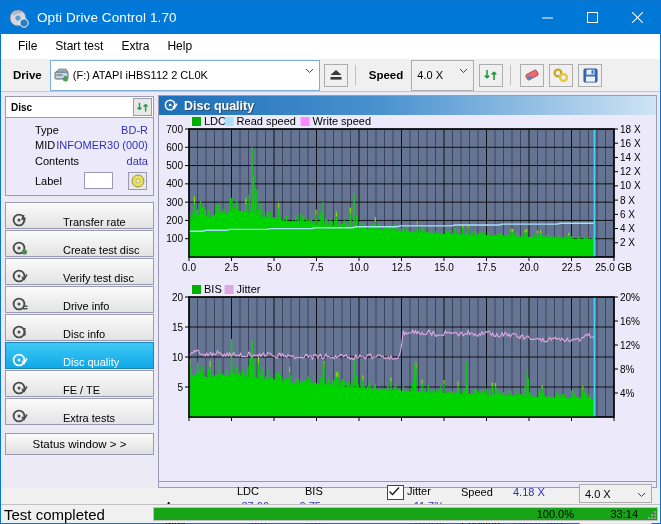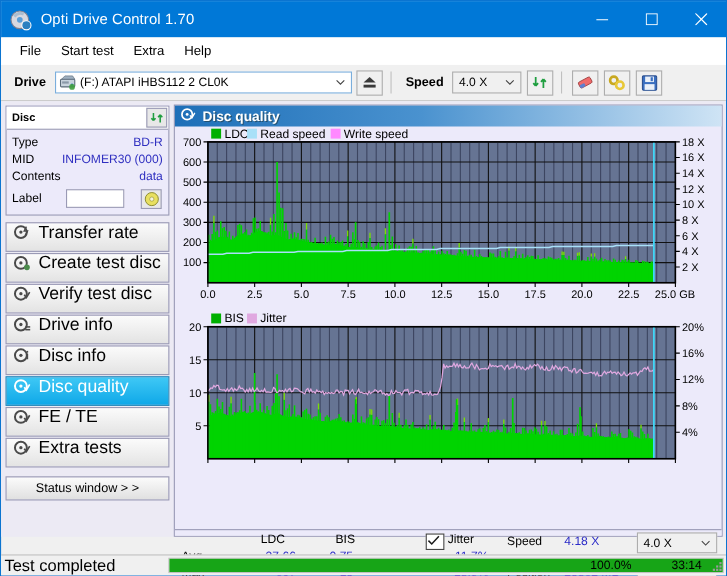--- a/index.html
+++ b/index.html
@@ -23,54 +23,54 @@
 
   
   .menubar{height:24px;background:#fff;display:flex;align-items:center;padding-left:8px;
            border-bottom:1px solid #fff;}
   .menubar .mi{padding:3px 9px;font-size:12px;color:#000;}
 
   
   .toolbar{height:32px;background:#f0f0f0;display:flex;align-items:center;padding:0 6px;
            border-bottom:1px solid #c8c8c8;}
   .tlabel{font-weight:bold;font-size:11.5px;margin:0 8px 0 6px;color:#000;}
-  .combo{height:20px;border:1px solid #7aaedc;background:#fff;display:flex;align-items:center;
+  .combo{height:31px;border:1px solid #7aaedc;background:#fff;display:flex;align-items:center;
          font-size:11px;color:#000;position:relative;box-sizing:border-box;}
   .combo .caret{position:absolute;right:5px;top:4px;width:9px;height:9px;}
   .drivecombo{width:270px;padding-left:3px;}
   .speedcombo{width:63px;padding-left:5px;background:#f0f0f0;border:1px solid #adadad;}
   .tbtn{width:24px;height:23px;border:1px solid #adadad;background:#f0f0f0;
         display:flex;align-items:center;justify-content:center;box-sizing:border-box;}
   .sep{width:1px;height:20px;background:#c0c0c0;margin:0 7px;}
 
   
   .body{display:flex;height:396px;background:#eceaf4;}
   .leftpane{width:156px;padding:4px 3px 0 4px;box-sizing:border-box;}
   .rightpane{flex:1;padding:3px 3px 0 1px;box-sizing:border-box;}
 
   
   .group{border:1px solid #9a9ab5;background:#eceafa;box-sizing:border-box;}
   .group-hd{height:20px;background:#fff;border-bottom:1px solid #9a9ab5;
             display:flex;align-items:center;justify-content:space-between;padding-left:5px;}
   .group-hd b{font-size:10px;}
   .sq-btn{width:19px;height:18px;border:1px solid #9a9ab5;background:#e8e8e8;
           display:flex;align-items:center;justify-content:center;margin-right:1px;box-sizing:border-box;}
-  .disc-rows{padding:4px 5px 5px 5px;}
+  .disc-rows{padding:4px 5px 5px 5px;margin-left:24px;}
   .drow{display:flex;justify-content:space-between;align-items:center;height:15.5px;font-size:11px;}
   .drow .k{color:#000;}
   .drow .v{color:#3030c0;}
   .labelrow{display:flex;align-items:center;margin-top:3px;gap:12px;}
   .labelrow .k{width:37px;}
   .lab-input{flex:1;height:17px;border:1px solid #9a9ab5;background:#fff;box-sizing:border-box;margin-right:3px;}
 
   
   .nav{margin-top:6px;}
   .nav-item{height:27px;margin-bottom:1px;border:1px solid #9a9ab5;
             background:linear-gradient(#fbfbfb,#e3e3e3);
-            display:flex;align-items:flex-start;padding-left:6px;box-sizing:border-box;font-size:16px;color:#000;}
+            display:flex;align-items:flex-end;padding-left:6px;box-sizing:border-box;font-size:11px;color:#000;gap:28px;}
   .nav-item.sel{background:linear-gradient(#3fc8f5,#0fa8e8);border:1px solid #1b84b8;color:#fff;font-weight:normal;}
   .nav-ico{width:16px;height:16px;margin-right:7px;flex:0 0 auto;}
 
   .statuswin{margin-top:8px;height:22px;border:1px solid #9a9ab5;
              background:linear-gradient(#fbfbfb,#e0e0e0);
              display:flex;align-items:center;justify-content:center;font-size:11.5px;box-sizing:border-box;}
 
   
   .panel{border:1px solid #9a9ab5;background:#eceafa;height:100%;box-sizing:border-box;
          display:flex;flex-direction:column;}

